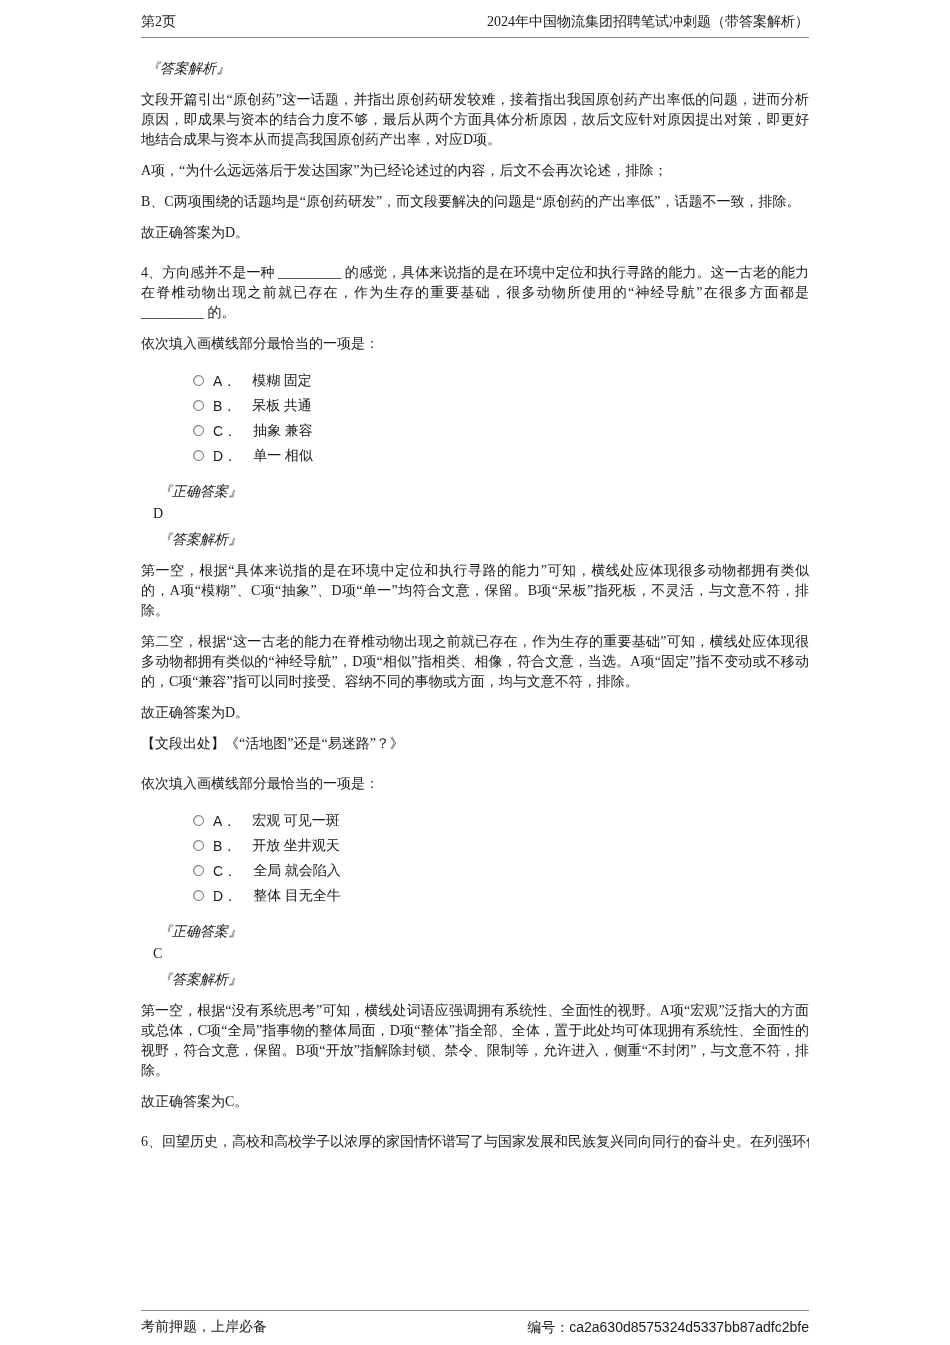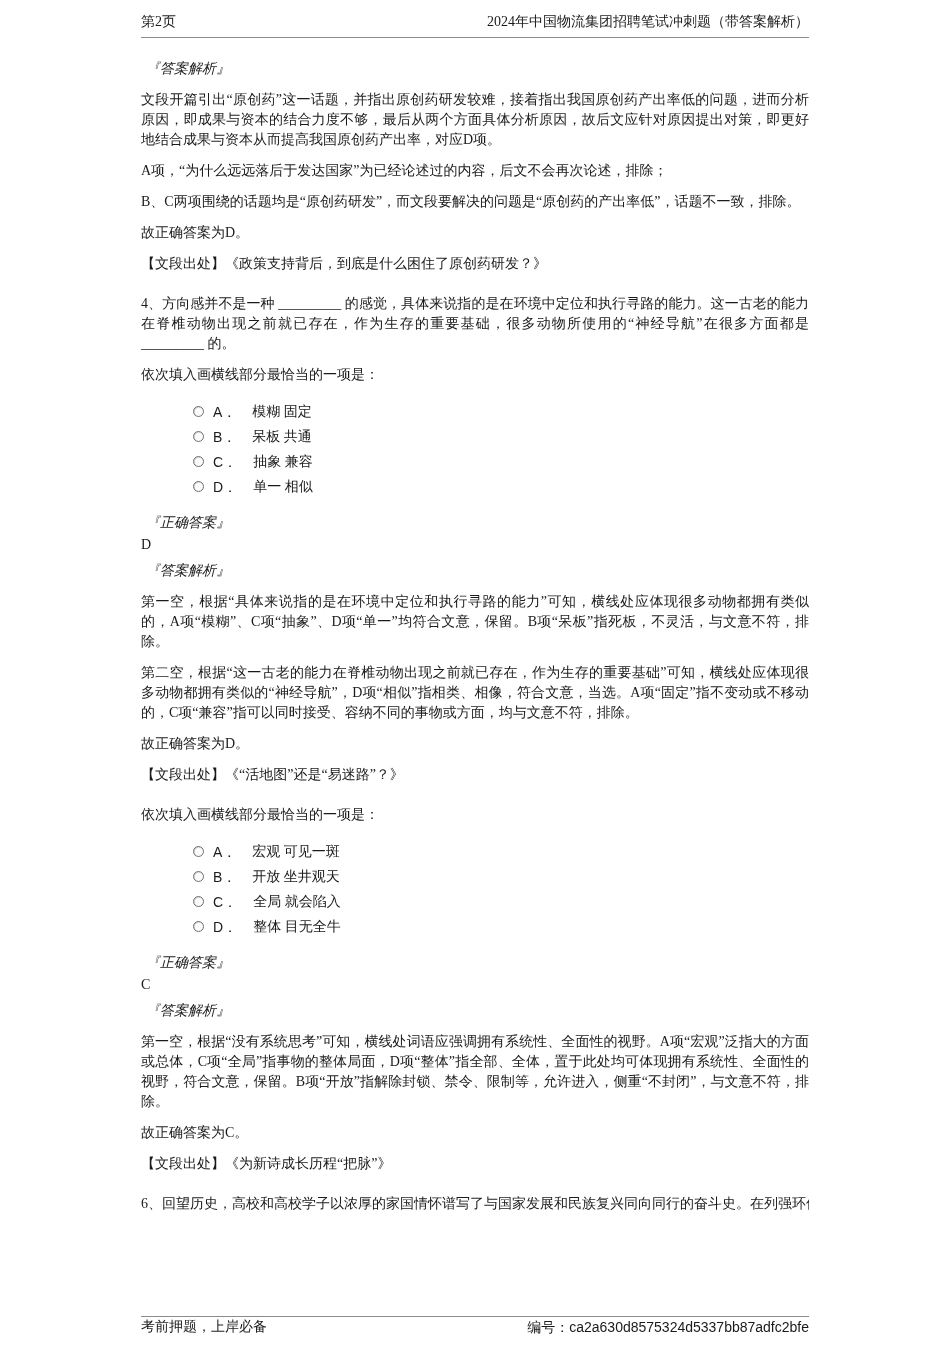--- a/index.html
+++ b/index.html
@@ -31,21 +31,21 @@
   }
   .content {
     padding: 10px 45px 0 45px;
   }
   .content p {
     margin: 11px 0;
     text-align: justify;
     text-justify: inter-character;
   }
   .bracket-header { padding-left: 5px; font-style: italic; }
-  .answer-block { margin: 14px 0 10px 0; }
+  .answer-block { margin: 14px 0 10px 12px; }
   .answer-block p { margin: 2px 0; }
   .answer-block .bracket-header { margin-top: 6px; }
   .question-section { margin-top: 20px; }
   .options { margin: 14px 0 10px 52px; }
   .option-row {
     display: flex;
     align-items: center;
     height: 25px;
   }
   .radio {
@@ -67,20 +67,21 @@
   .one-line {
     white-space: nowrap;
     overflow: hidden;
   }
   .footer {
     position: absolute;
     left: 45px;
     right: 45px;
     bottom: 7px;
     border-top: 1px solid #8c8c8c;
+    padding-top: 6px;
     display: flex;
     justify-content: space-between;
     font-size: 14px;
   }
   .serial {
     font-family: "Liberation Sans", "DejaVu Sans", sans-serif;
   }
 </style>
 </head>
 <body>
@@ -94,21 +95,20 @@
   <hr class="header-rule">
 
   <div class="content">
 
     <section>
       <p class="bracket-header">『答案解析』</p>
       <p>文段开篇引出“原创药”这一话题，并指出原创药研发较难，接着指出我国原创药产出率低的问题，进而分析原因，即成果与资本的结合力度不够，最后从两个方面具体分析原因，故后文应针对原因提出对策，即更好地结合成果与资本从而提高我国原创药产出率，对应D项。</p>
       <p>A项，“为什么远远落后于发达国家”为已经论述过的内容，后文不会再次论述，排除；</p>
       <p>B、C两项围绕的话题均是“原创药研发”，而文段要解决的问题是“原创药的产出率低”，话题不一致，排除。</p>
       <p>故正确答案为D。</p>
-      <p>【文段出处】《政策支持背后，到底是什么困住了原创药研发？》</p>
     </section>
 
     <section class="question-section">
       <p>4、方向感并不是一种 _________ 的感觉，具体来说指的是在环境中定位和执行寻路的能力。这一古老的能力在脊椎动物出现之前就已存在，作为生存的重要基础，很多动物所使用的“神经导航”在很多方面都是 _________ 的。</p>
       <p>依次填入画横线部分最恰当的一项是：</p>
       <div class="options">
         <div class="option-row">
           <span class="radio"></span>
           <span class="opt-label">A．</span>
           <span class="opt-text">模糊 固定</span>
@@ -164,21 +164,20 @@
           <span class="opt-text">整体 目无全牛</span>
         </div>
       </div>
       <div class="answer-block">
         <p class="bracket-header">『正确答案』</p>
         <p>C</p>
         <p class="bracket-header">『答案解析』</p>
       </div>
       <p>第一空，根据“没有系统思考”可知，横线处词语应强调拥有系统性、全面性的视野。A项“宏观”泛指大的方面或总体，C项“全局”指事物的整体局面，D项“整体”指全部、全体，置于此处均可体现拥有系统性、全面性的视野，符合文意，保留。B项“开放”指解除封锁、禁令、限制等，允许进入，侧重“不封闭”，与文意不符，排除。</p>
       <p>故正确答案为C。</p>
-      <p>【文段出处】《为新诗成长历程“把脉”》</p>
     </section>
 
     <section class="question-section">
       <p class="one-line">6、回望历史，高校和高校学子以浓厚的家国情怀谱写了与国家发展和民族复兴同向同行的奋斗史。在列强环伺的旧中国，他们兴学育人、以文</p>
     </section>
 
   </div>
 
   <div class="footer">
     <span>考前押题，上岸必备</span>

